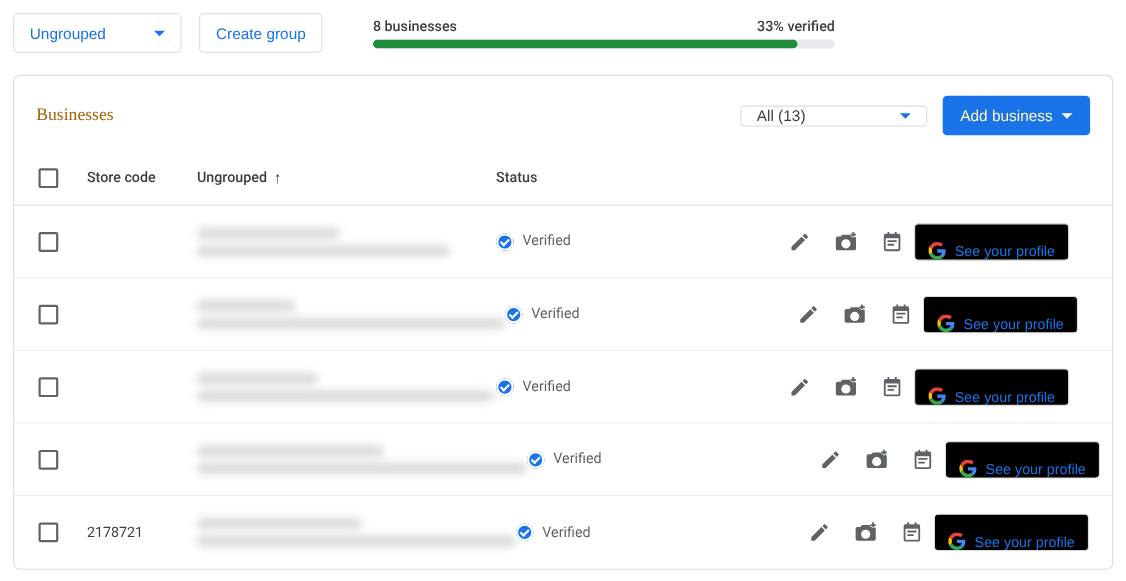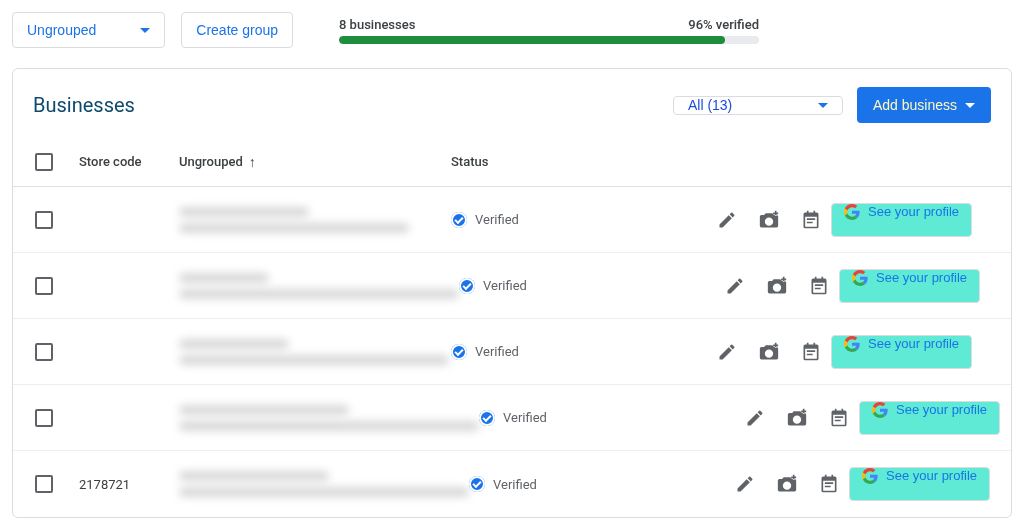--- a/index.html
+++ b/index.html
@@ -65,34 +65,35 @@
     border: 1px solid #dadce0;
     border-radius: 6px;
     overflow: hidden;
   }
   .card-header {
     display: flex;
     align-items: center;
     padding: 18px 20px 14px 20px;
   }
   .card-title {
-    font-size: 20px;
-    color: #0c4a6e;
+    font-size: 16px;
+    color: #a16207;
     font-weight: 400;
     flex: 1;
+    font-family: Liberation Serif, serif;
   }
   .filter-dd {
     display: flex;
     align-items: center;
     gap: 8px;
     height: 19px;
     padding: 0 14px;
     border: 1px solid #dadce0;
     border-radius: 4px;
-    color: #1d4ed8;
+    color: #404040;
     font-weight: 500;
     background: #fff;
     cursor: pointer;
     font-size: 14px;
     min-width: 170px;
     justify-content: space-between;
     margin-right: 14px;
   }
   .primary-btn {
     display: flex;
@@ -200,29 +201,29 @@
   }
   .icn {
     width: 20px; height: 20px;
     color: #5f6368;
     cursor: pointer;
   }
   .icn svg { width: 100%; height: 100%; fill: currentColor; }
 
   .profile-btn {
     display: flex;
-    align-items: flex-start;
+    align-items: flex-end;
     gap: 8px;
     height: 34px;
     padding: 0 12px;
     border: 1px solid #dadce0;
     border-radius: 4px;
     color: #1a73e8;
     font-weight: 500;
-    background: #5eead4;
+    background: #000000;
     cursor: pointer;
     font-size: 13px;
   }
   .google-g {
     width: 16px; height: 16px;
   }
 </style>
 </head>
 <body>
 
@@ -232,21 +233,21 @@
     <span class="spacer"></span>
     <span class="tri-down"></span>
   </button>
   <button class="outline-btn">
     <span>Create group</span>
   </button>
 
   <div class="progress-wrap">
     <div class="progress-labels">
       <span>8 businesses</span>
-      <span>96% verified</span>
+      <span>33% verified</span>
     </div>
     <div class="progress-bar">
       <div class="progress-fill" style="width:92%"></div>
     </div>
   </div>
 </div>
 
 <div class="card">
   <div class="card-header">
     <div class="card-title">Businesses</div>

